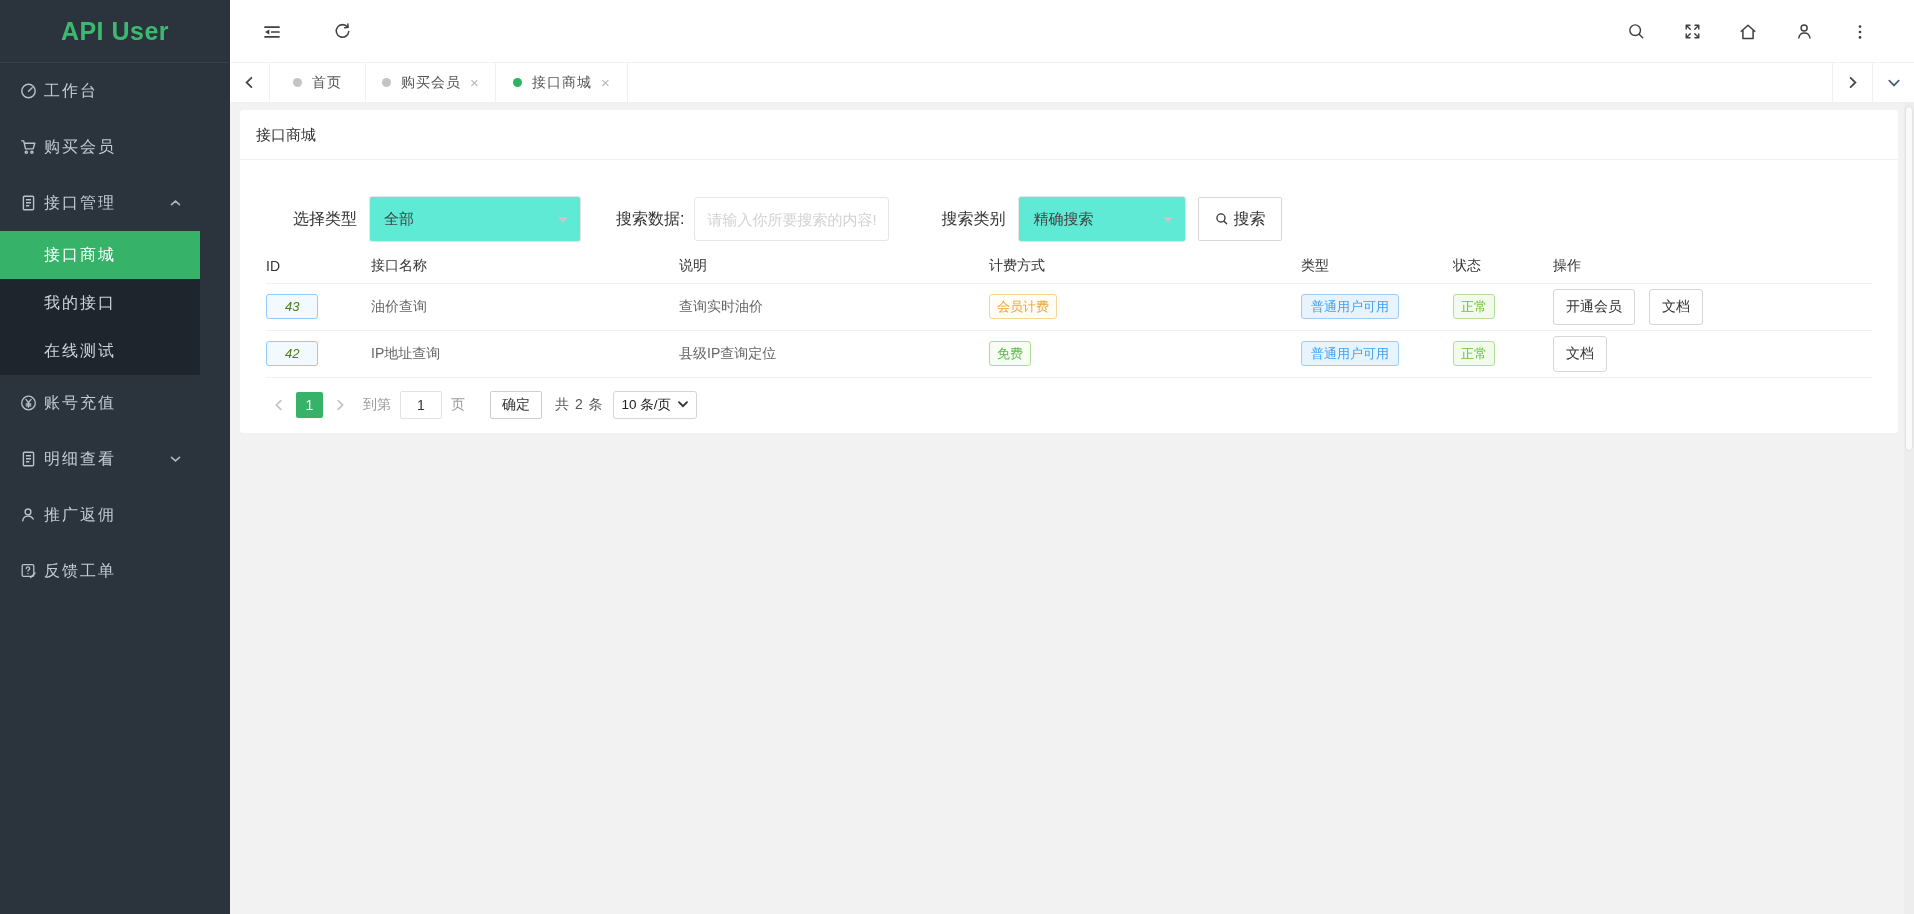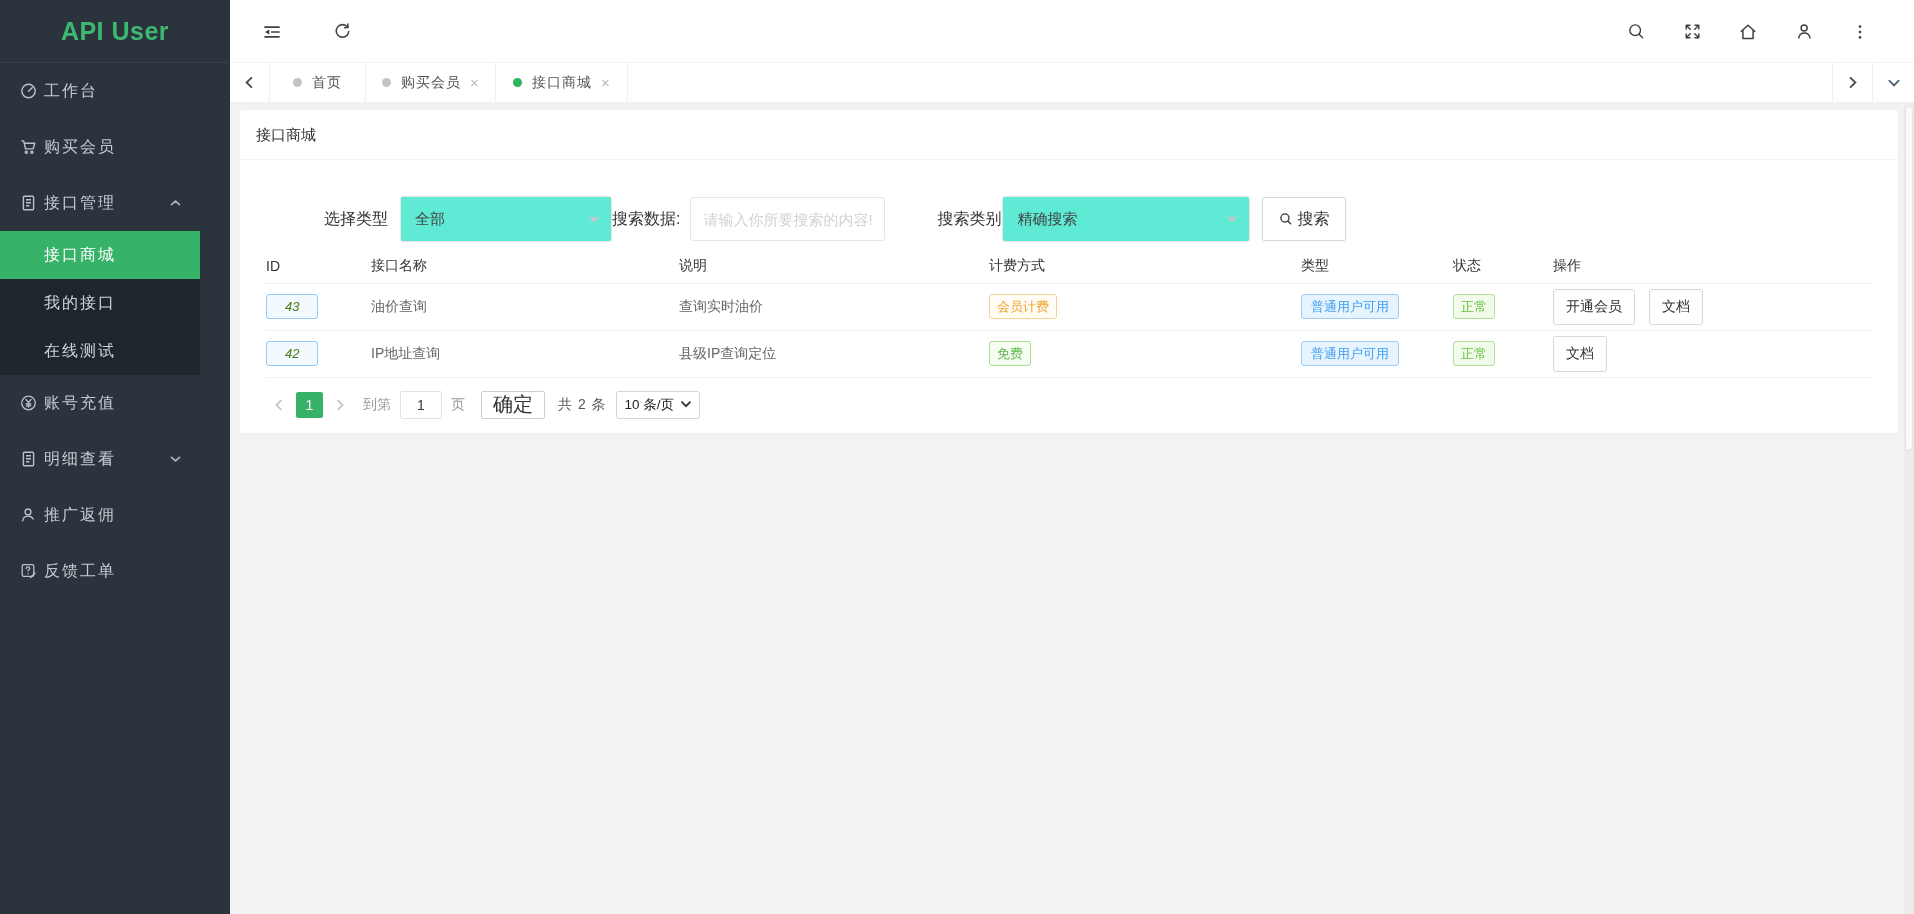--- a/index.html
+++ b/index.html
@@ -45,23 +45,23 @@
   .tab-x { margin-left:9px; color:#b8b8b8; font-size:15px; line-height:1; cursor:pointer; }
   .tab-fill { flex:1; }
   .tab-collapse { width:42px; }
 
   
   .card { position:absolute; left:240px; top:110px; width:1658px; height:323px; background:#fff; border-radius:3px; }
   .card-hd { height:50px; line-height:50px; padding-left:16px; font-size:15px; color:#333; border-bottom:1px solid #f2f2f2; }
 
   .filters { display:flex; align-items:center; height:46px; margin-top:36px; }
   .f-label { font-size:16px; color:#333; white-space:nowrap; }
-  .lb1 { margin-left:84px; } .lb2 { } .lb3 { margin-left:52px; }
+  .lb1 { margin-left:53px; } .lb2 { margin-left:35px; } .lb3 { margin-left:52px; }
   .sel { position:relative; height:46px; border:1px solid #e6e6e6; border-radius:3px; background:#5eead4; display:flex; align-items:center; padding:0 30px 0 14px; cursor:pointer; }
-  .sel-1 { width:212px; margin-left:12px; } .sel-2 { width:248px; margin-left:1px; }
+  .sel-1 { width:212px; margin-left:12px; } .sel-2 { width:168px; margin-left:13px; }
   .sel-tx { font-size:15px; color:#444; }
   .caret { position:absolute; right:12px; top:50%; margin-top:-2px; width:0; height:0; border-left:5px solid transparent; border-right:5px solid transparent; border-top:6px solid #c4c8cc; }
   .s-input { width:195px; height:44px; margin-left:10px; border:1px solid #e6e6e6; border-radius:3px; padding:0 12px; font-size:15px; color:#333; outline:none; font-family:inherit; }
   .s-input::placeholder { color:#d2d2d2; }
   .btn { display:inline-flex; align-items:center; justify-content:center; background:#fff; border:1px solid #d6d6d6; border-radius:2px; color:#333; cursor:pointer; font-family:inherit; }
   .search-btn { height:44px; width:84px; margin-left:12px; font-size:16px; gap:4px; }
 
   
   table.grid { table-layout:fixed; border-collapse:collapse; width:1606px; margin:8px 26px 0 26px; }
   .grid th { font-weight:400; font-size:14px; color:#333; text-align:left; height:33px; border-bottom:1px solid #f0f0f0; padding:0; }
@@ -76,21 +76,21 @@
 
   
   .pager { display:flex; align-items:center; margin:12px 0 0 33px; height:30px; font-size:14px; }
   .pg-ar { cursor:pointer; display:flex; align-items:center; }
   .pg-cur { width:27px; height:26px; background:#36b368; color:#fff; border-radius:2px; display:flex; align-items:center; justify-content:center; margin-left:11px; font-size:14px; cursor:pointer; }
   .pg-next { margin-left:11px; }
   .pg-muted { color:#9a9a9a; }
   .pg-goto { margin-left:17px; }
   .pg-input { width:42px; height:28px; border:1px solid #e2e2e2; border-radius:2px; text-align:center; font-size:14px; color:#333; margin-left:9px; outline:none; font-family:inherit; }
   .pg-ye { margin-left:9px; }
-  .pg-ok { height:28px; padding:0 11px; margin-left:16px; font-size:20px; border-color:#cfcfcf; }
+  .pg-ok { height:28px; padding:0 11px; margin-left:25px; font-size:14px; border-color:#cfcfcf; }
   .pg-total { color:#555; margin-left:13px; letter-spacing:1px; }
   .pg-size { height:28px; border:1px solid #d5d5d5; border-radius:3px; display:flex; align-items:center; gap:7px; padding:0 8px; margin-left:9px; cursor:pointer; color:#222; font-size:13.5px; white-space:nowrap; }
 
   
   .vscroll { position:absolute; right:0; top:103px; width:10px; bottom:0; background:#ededed; }
   .vthumb { width:8px; margin:3px auto 0; height:345px; background:#fafafa; border:1px solid #e2e2e2; border-radius:4px; }
 </style>
 </head>
 <body>
 

